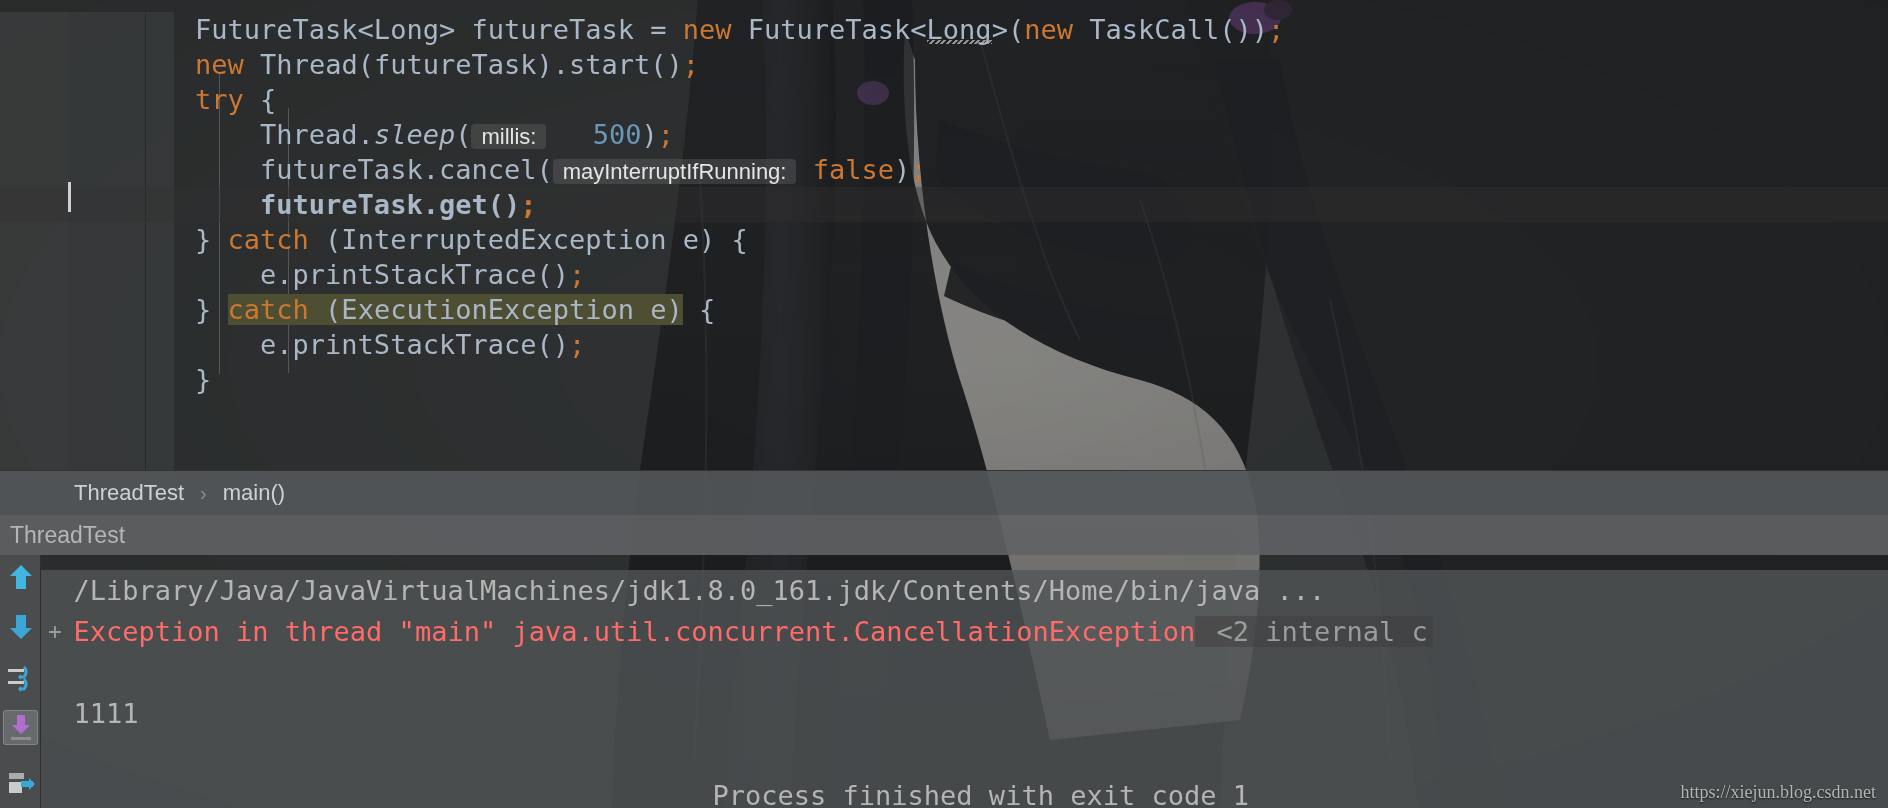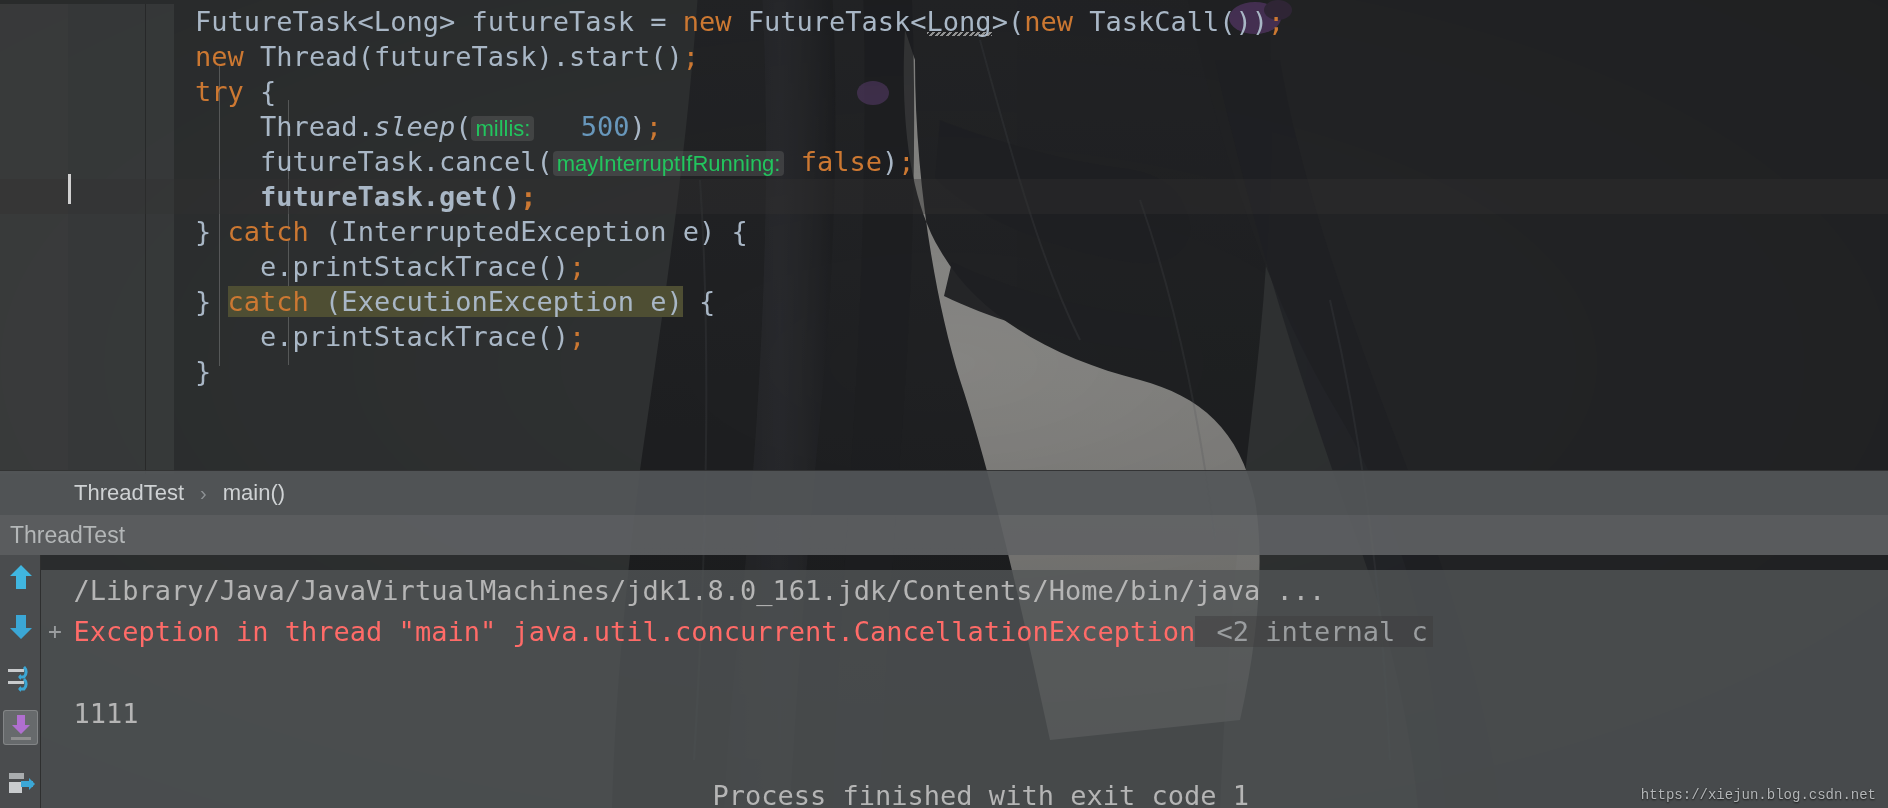--- a/index.html
+++ b/index.html
@@ -11,21 +11,21 @@
   }
 
   
   #bg-art {
     position:absolute; left:0; top:0; width:1888px; height:808px;
     z-index:0; pointer-events:none;
   }
 
   
   #editor {
-    position:absolute; left:0; top:4px; width:1888px; height:470px;
+    position:absolute; left:0; top:12px; width:1888px; height:470px;
     z-index:2;
   }
   .gutter-col {
     position:absolute; top:0; height:470px;
     background:rgba(73,75,76,0.55);
   }
   #gutter-a { left:0;   width:68px;  background:rgba(73,75,76,0.48); }
   #gutter-b { left:68px; width:106px; background:rgba(73,75,76,0.40); }
   .gutter-line {
     position:absolute; top:0; width:1px; height:470px;
@@ -39,22 +39,22 @@
     white-space:pre;
     color:#a9b7c6;
   }
   .cur-line { background:rgba(50,50,50,0.38);font-weight:bold; }
 
   .kw   { color:#cc7832; }
   .plain{ color:#a9b7c6; }
   .num  { color:#6897bb;margin-left:30px; }
   .sem  { color:#cc7832; }
   .hintp{
-    color:#22c55e; background:rgba(120,120,120,0.30);
-    border-radius:4px; padding:0 4px;
+    color:#e5e5e5; background:rgba(120,120,120,0.30);
+    border-radius:4px; padding:0 10px;
     font-family:"Liberation Sans", sans-serif;
     font-size:22px;
   }
   .ital { font-style:italic; color:#a9b7c6; }
   .warnU{ color:#a9b7c6; position:relative; }
   .warnU::after{
     content:""; position:absolute; left:0; right:0; bottom:1px; height:4px;
     background:
       repeating-linear-gradient(135deg,
         rgba(190,190,190,0.85) 0 2px, transparent 2px 4px);
@@ -125,22 +125,22 @@
   
   .cg-btn {
     position:absolute; left:3px; width:35px; height:35px;
     display:flex; align-items:center; justify-content:center;
   }
   .cg-btn.active { background:rgba(120,123,125,0.65); border:1px solid rgba(150,152,154,.6); border-radius:3px; }
 
   
   #watermark {
     position:absolute; right:12px; bottom:5px; z-index:9;
-    font-family:Liberation Mono, monospace;
-    font-size:14px; color:#b9bcbe; opacity:.95;
+    font-family:Liberation Serif, serif;
+    font-size:18px; color:#b9bcbe; opacity:.95;
     text-shadow:0 1px 2px rgba(0,0,0,.8);
   }
 </style>
 </head>
 <body>
 
 <svg id="bg-art" viewBox="0 0 1888 808" preserveAspectRatio="none">
   <defs>
     <linearGradient id="hairGrad" x1="0" y1="0" x2="0" y2="1">
       <stop offset="0%" stop-color="#1a1a1e"></stop>

